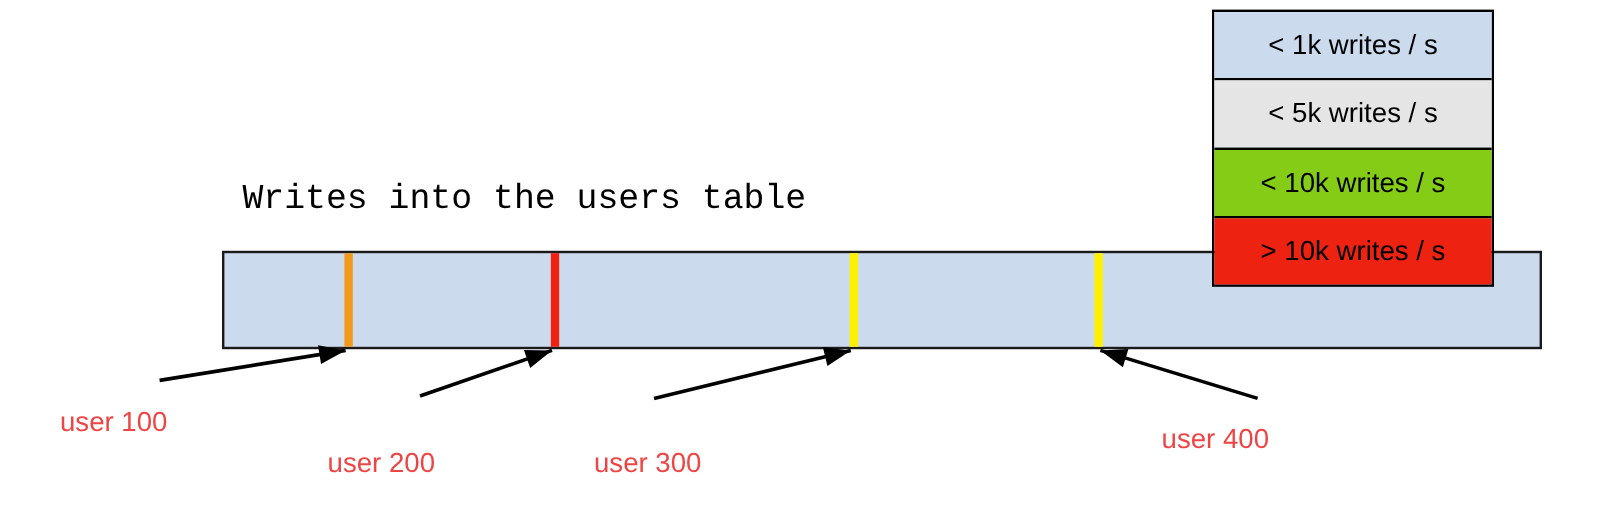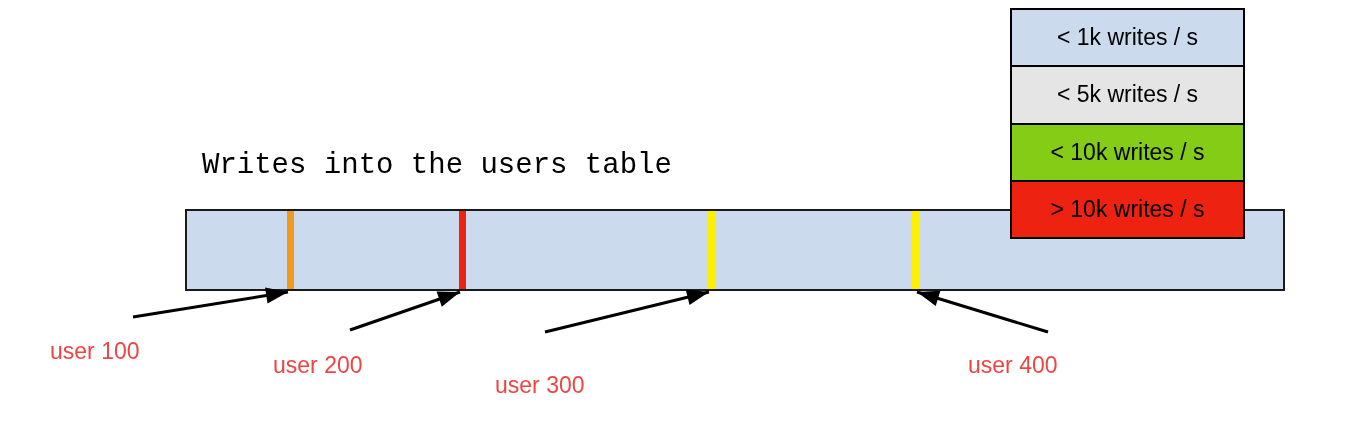--- a/index.html
+++ b/index.html
@@ -132,16 +132,16 @@
       </div>
       <div class="legend-row" style="background: #84cc16; border-bottom-color: rgb(0, 0, 0);">
         <span>&lt; 10k writes / s</span>
       </div>
       <div class="legend-row" style="background: rgb(238, 34, 17); border-bottom-color: rgb(0, 0, 0);">
         <span>&gt; 10k writes / s</span>
       </div>
     </div>
 
 <div class="callout-label" style="left: 50px; top: 338px;">user 100</div>
-    <div class="callout-label" style="left: 273px; top: 352px;">user 200</div>
+    <div class="callout-label" style="left: 273px; top: 372px;">user 200</div>
     <div class="callout-label" style="left: 495px; top: 372px;">user 300</div>
     <div class="callout-label" style="left: 968px; top: 352px;">user 400</div>
   </div>
 
 </body></html>

